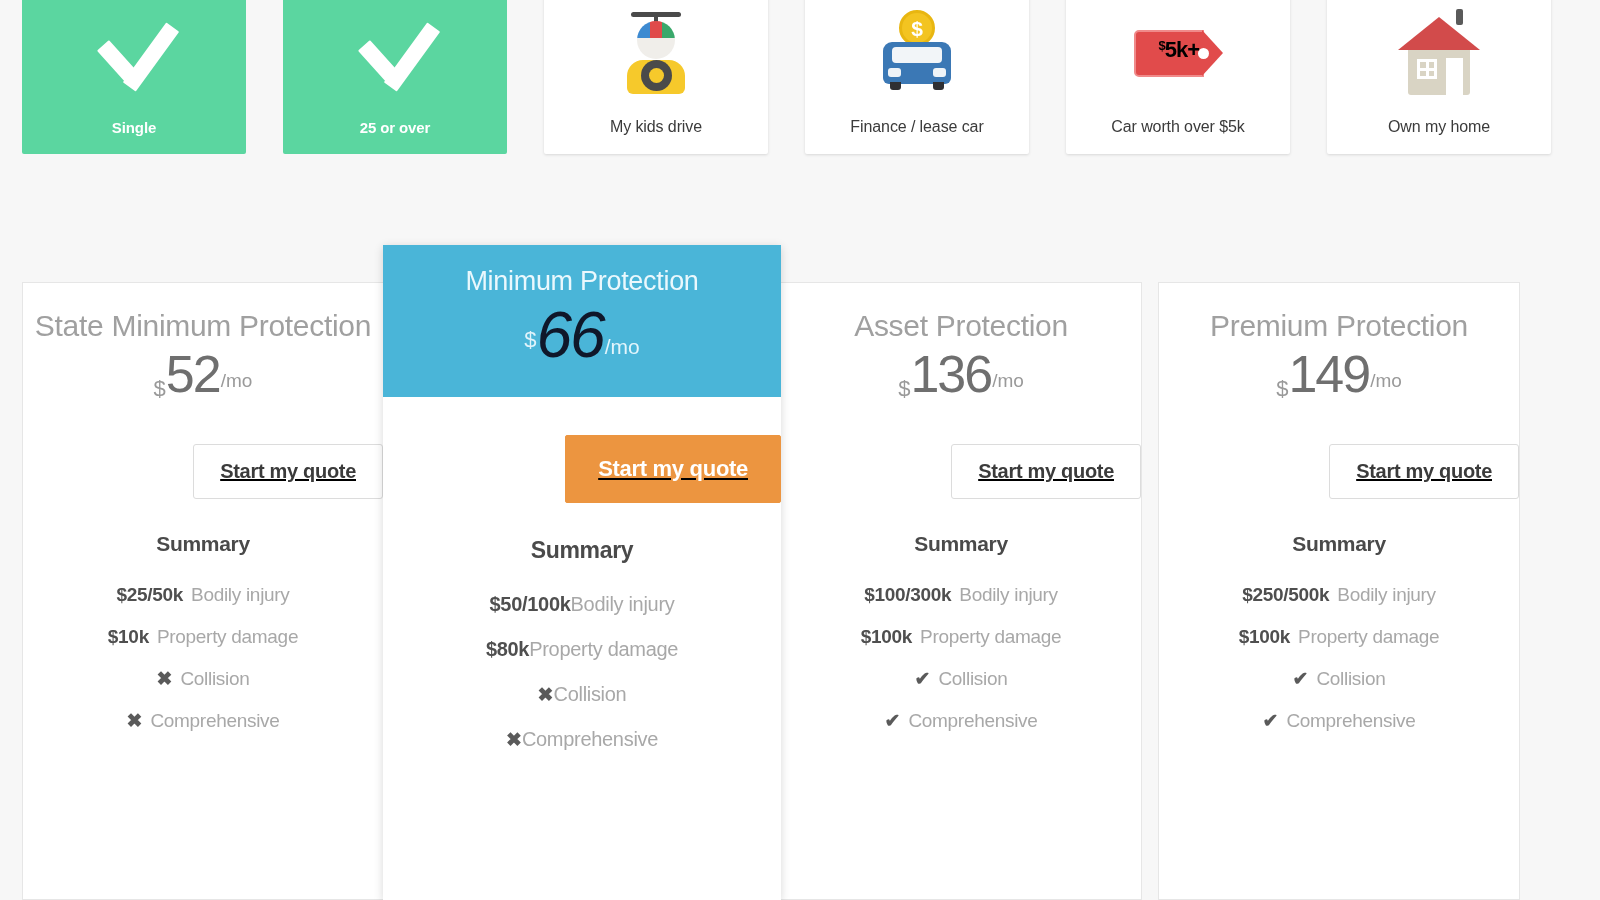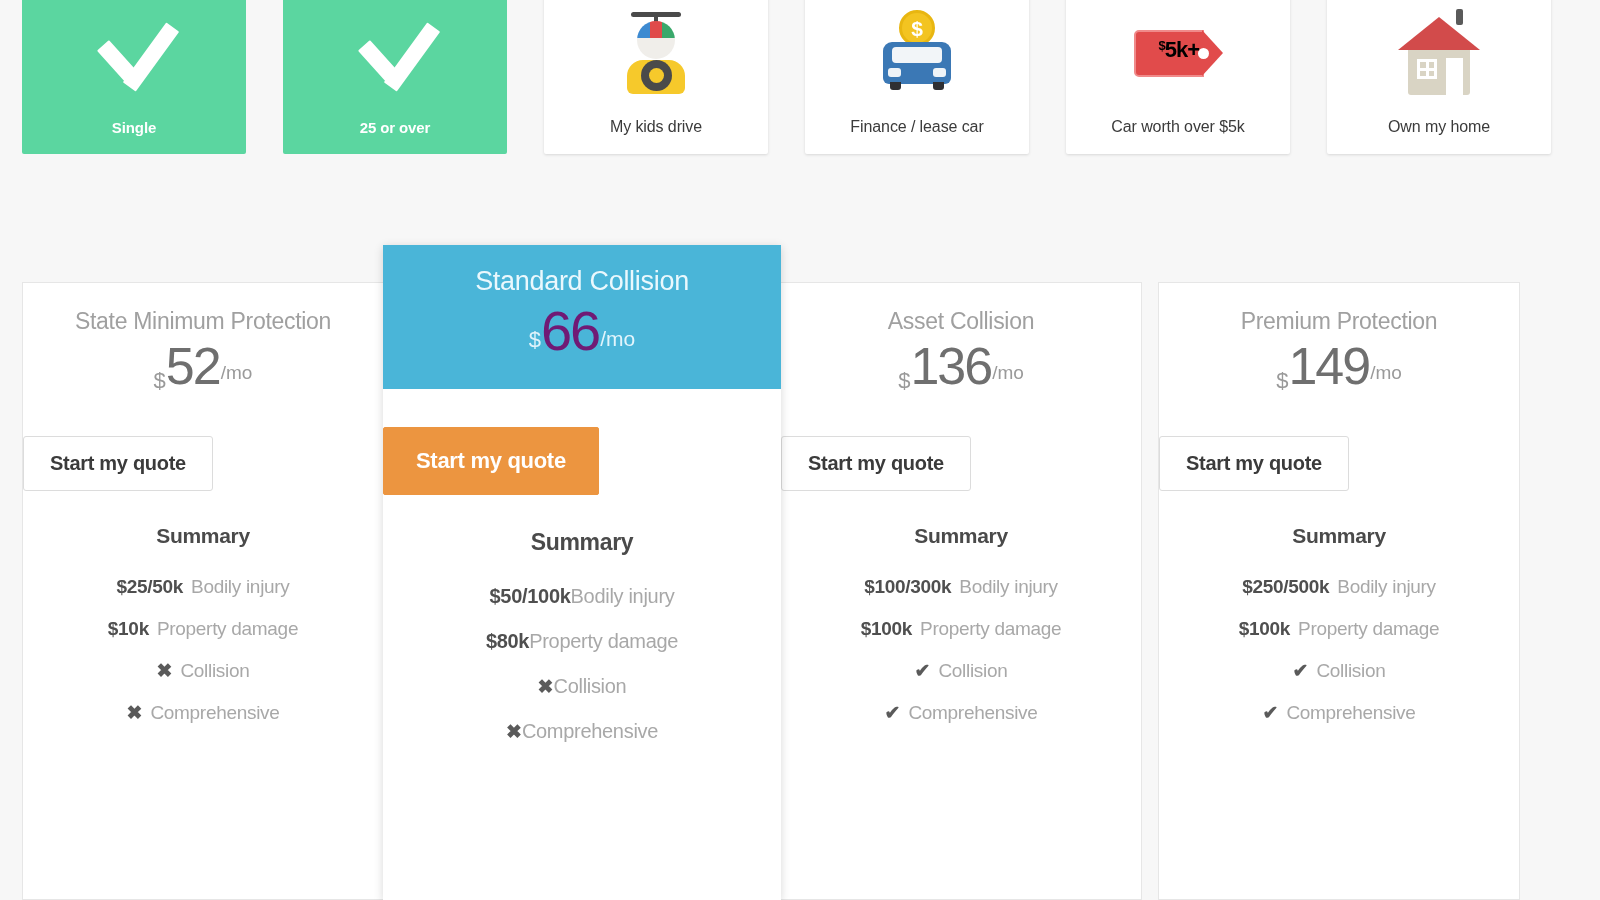--- a/index.html
+++ b/index.html
@@ -106,21 +106,21 @@
     border: none;
     box-shadow: 0 2px 9px rgba(0,0,0,0.16);
     z-index: 4;
   }
 
   .plan-head {
     padding: 26px 10px 0;
     text-align: center;
   }
   .plan-name {
-    font-size: 23px;
+    font-size: 30px;
     font-weight: 300;
     color: #a0a0a0;
     letter-spacing: -0.3px;
     line-height: 1.1;
   }
   .price {
     margin-top: 6px;
     display: flex;
     align-items: flex-start;
     justify-content: center;
@@ -149,27 +149,28 @@
     color: #9a9a9a;
   }
 
   .featured .plan-head {
     background: #4ab5d8;
     padding: 22px 10px 30px;
     margin: 0;
   }
   .featured .plan-name { color: #eaf8fd; font-weight: 400; font-size: 27px; }
   .featured .cur { color: #dff3fb; margin-top: 26px; }
-  .featured .amt { color: #701a75; font-size: 56px; }
+  .featured .amt { color: #0f172a; font-size: 64px; font-style: italic; }
   .featured .per { color: #e2f5fc; font-size: 21px; }
 
   .cta-wrap {
     display: flex;
-    justify-content: flex-start;
+    justify-content: flex-end;
     margin-top: 44px;
+    text-decoration: underline;
   }
   .featured .cta-wrap { margin-top: 38px; }
   .cta {
     border: 1px solid #dcdcdc;
     background: #ffffff;
     border-radius: 3px;
     padding: 15px 26px;
     font-size: 20px;
     font-weight: 700;
     color: #3b3b3b;
@@ -463,21 +464,21 @@
           <span class="sum-key">Collision</span>
         </div>
         <div class="sum-row">
           <span class="glyph">✖</span>
           <span class="sum-key">Comprehensive</span>
         </div>
       </div>
     </div>
     <div class="card featured">
       <div class="plan-head">
-        <div class="plan-name">Standard Collision</div>
+        <div class="plan-name">Minimum Protection</div>
         <div class="price">
           <span class="cur">$</span>
           <span class="amt">66</span>
           <span class="per">/mo</span>
         </div>
       </div>
       <div class="cta-wrap">
         <button class="cta primary">Start my quote</button>
       </div>
       <div class="summary-title">Summary</div>
@@ -495,21 +496,21 @@
           <span class="sum-key">Collision</span>
         </div>
         <div class="sum-row">
           <span class="glyph">✖</span>
           <span class="sum-key">Comprehensive</span>
         </div>
       </div>
     </div>
     <div class="card">
       <div class="plan-head">
-        <div class="plan-name">Asset Collision</div>
+        <div class="plan-name">Asset Protection</div>
         <div class="price">
           <span class="cur">$</span>
           <span class="amt">136</span>
           <span class="per">/mo</span>
         </div>
       </div>
       <div class="cta-wrap">
         <button class="cta">Start my quote</button>
       </div>
       <div class="summary-title">Summary</div>

